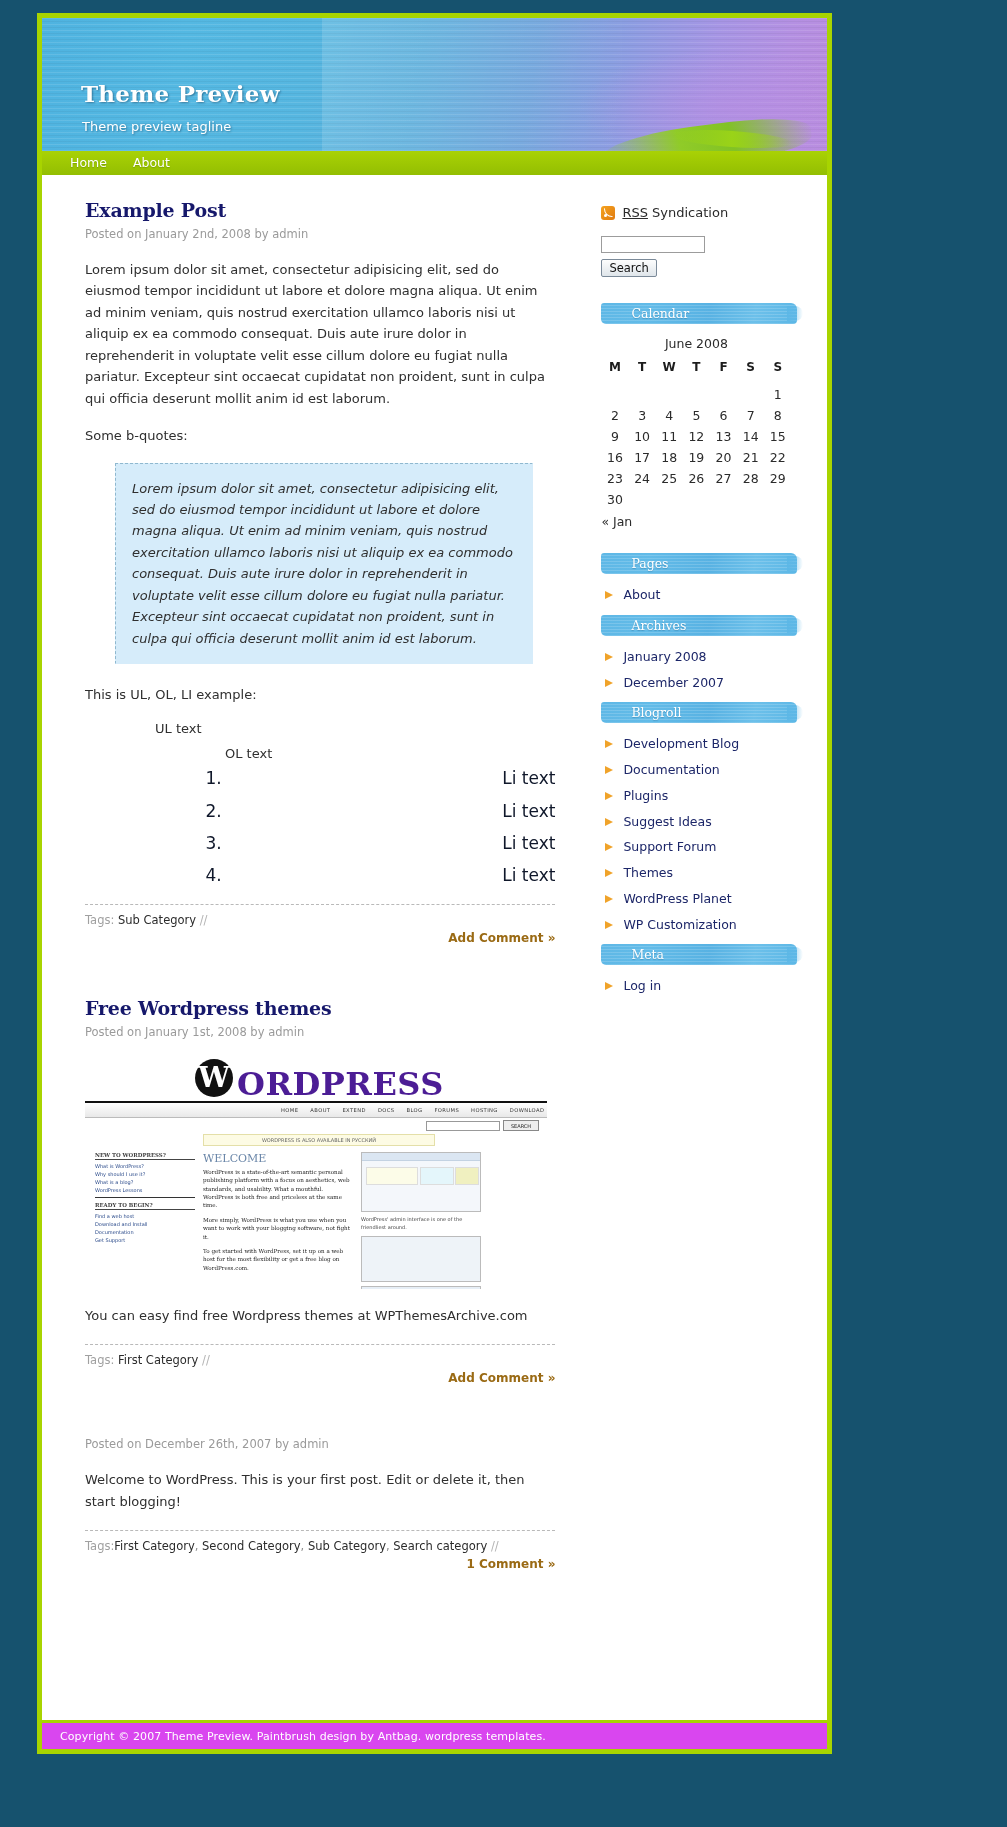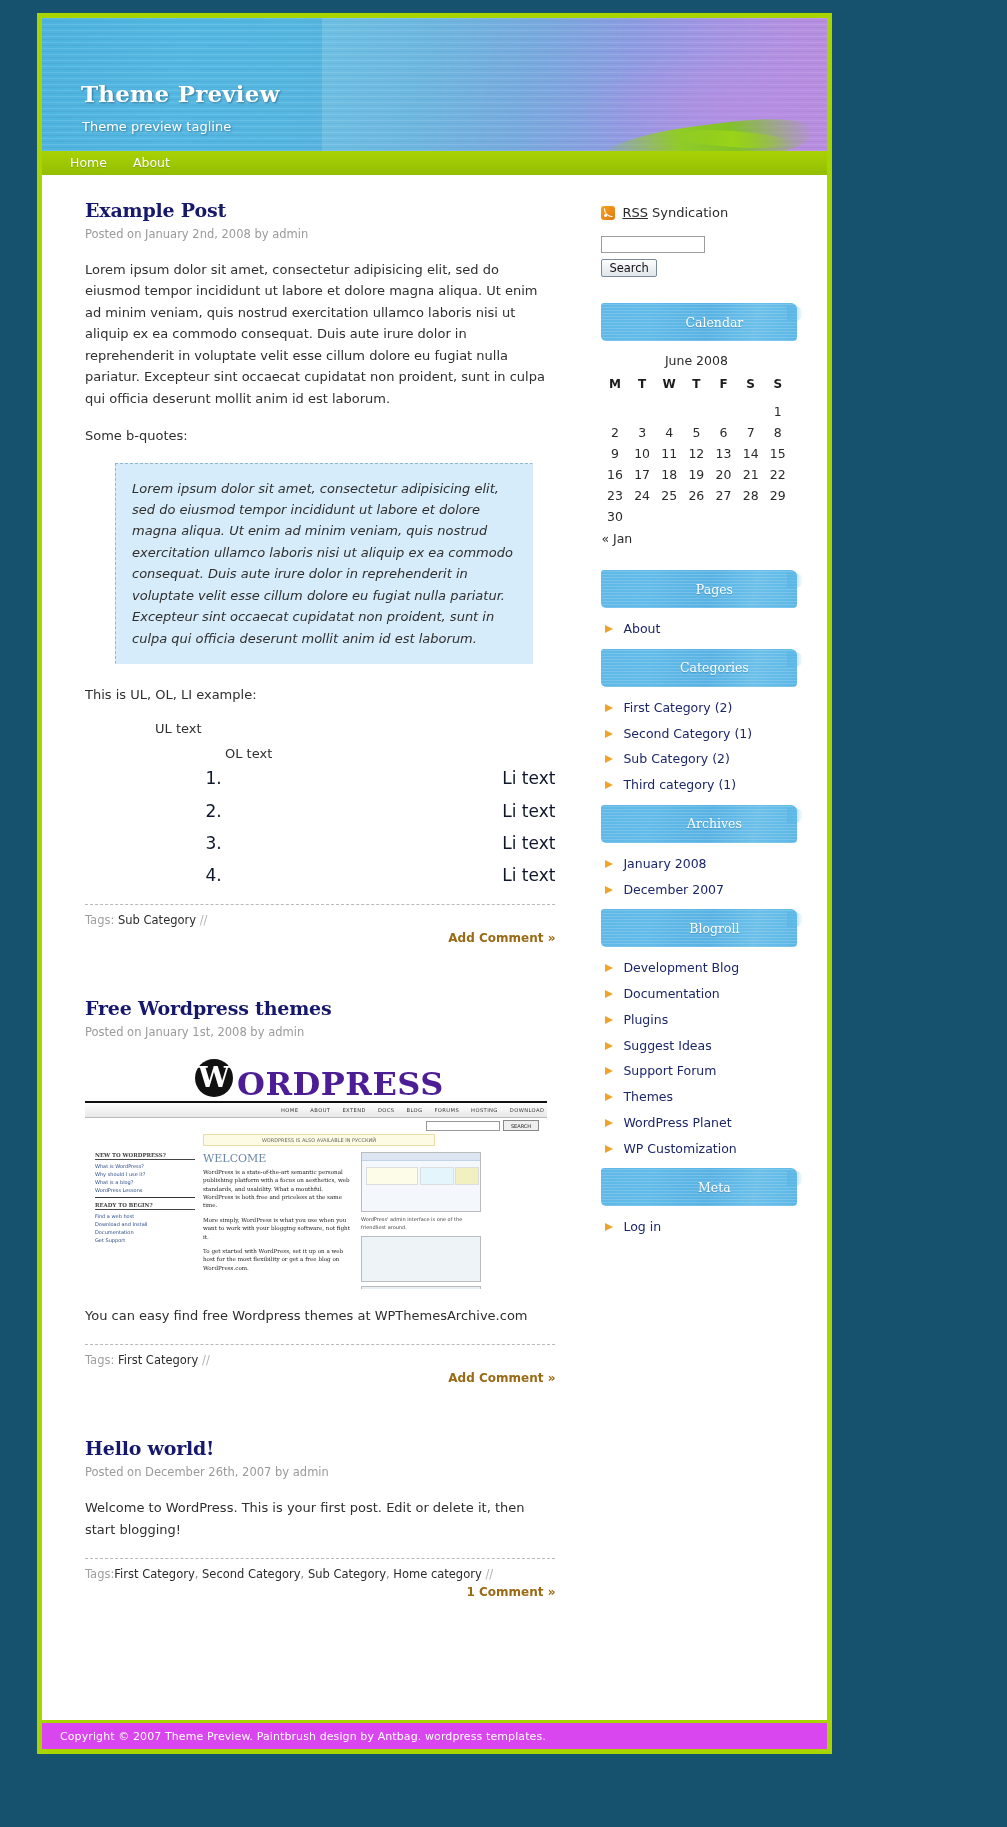--- a/index.html
+++ b/index.html
@@ -363,26 +363,26 @@
     border: 1px solid #7b8a99;
     border-radius: 2px;
     background: linear-gradient(180deg,#fdfdfd,#dfe5ea);
     color: #111;
     cursor: pointer;
   }
 
   .widget { margin: 0 0 10px 26px; }
   .widget-title {
     position: relative;
-    height: 38px;
+    height: 21px;
     width: 196px;
     margin-bottom: 12px;
     background: linear-gradient(100deg, #5fb8e6 0%, #62bbe8 25%, #58b2e3 55%, #6cc0ea 78%, #5cb7e6 100%);
     border-radius: 3px 6px 4px 5px;
-    display: flex; align-items: center; justify-content: center;
+    display: flex; align-items: center;
   }
   .widget-title:before {
     content:"";
     position:absolute; inset:0;
     background: repeating-linear-gradient(0deg,
       rgba(255,255,255,0.16) 0px, rgba(255,255,255,0.16) 1px,
       rgba(255,255,255,0) 1px, rgba(255,255,255,0) 3px);
     border-radius: inherit;
   }
   .widget-title:after {
@@ -581,31 +581,30 @@
           <div class="tags-line">
             <span>Tags:</span>
             <a href="#">First Category</a>
             <span class="slashes">//</span>
           </div>
           <a class="comment-link" href="#">Add Comment »</a>
         </div>
       </article>
 
       <article class="post">
-        <h2 class="post-title">Hello world!</h2>
         <p class="post-meta">Posted on December 26th, 2007 by admin</p>
         <div class="post-body">
           <p>Welcome to WordPress. This is your first post. Edit or delete it, then start blogging!</p>
         </div>
         <div class="post-footer">
           <div class="tags-line">
             <span>Tags:</span><a href="#">First Category</a><span class="sep">,</span>
             <a href="#">Second Category</a><span class="sep">,</span>
             <a href="#">Sub Category</a><span class="sep">,</span>
-            <a href="#">Home category</a>
+            <a href="#">Search category</a>
             <span class="slashes">//</span>
           </div>
           <a class="comment-link" href="#">1 Comment »</a>
         </div>
       </article>
 
     </main>
 
     <aside class="sidebar-col">
 
@@ -700,31 +699,20 @@
 
       <div class="widget">
         <div class="widget-title">
           <span>Pages</span>
         </div>
         <ul class="widget-list">
           <li><a href="#">About</a></li>
         </ul>
       </div>
 
-      <div class="widget">
-        <div class="widget-title">
-          <span>Categories</span>
-        </div>
-        <ul class="widget-list">
-          <li><a href="#">First Category (2)</a></li>
-          <li><a href="#">Second Category (1)</a></li>
-          <li><a href="#">Sub Category (2)</a></li>
-          <li><a href="#">Third category (1)</a></li>
-        </ul>
-      </div>
 
       <div class="widget">
         <div class="widget-title">
           <span>Archives</span>
         </div>
         <ul class="widget-list">
           <li><a href="#">January 2008</a></li>
           <li><a href="#">December 2007</a></li>
         </ul>
       </div>

